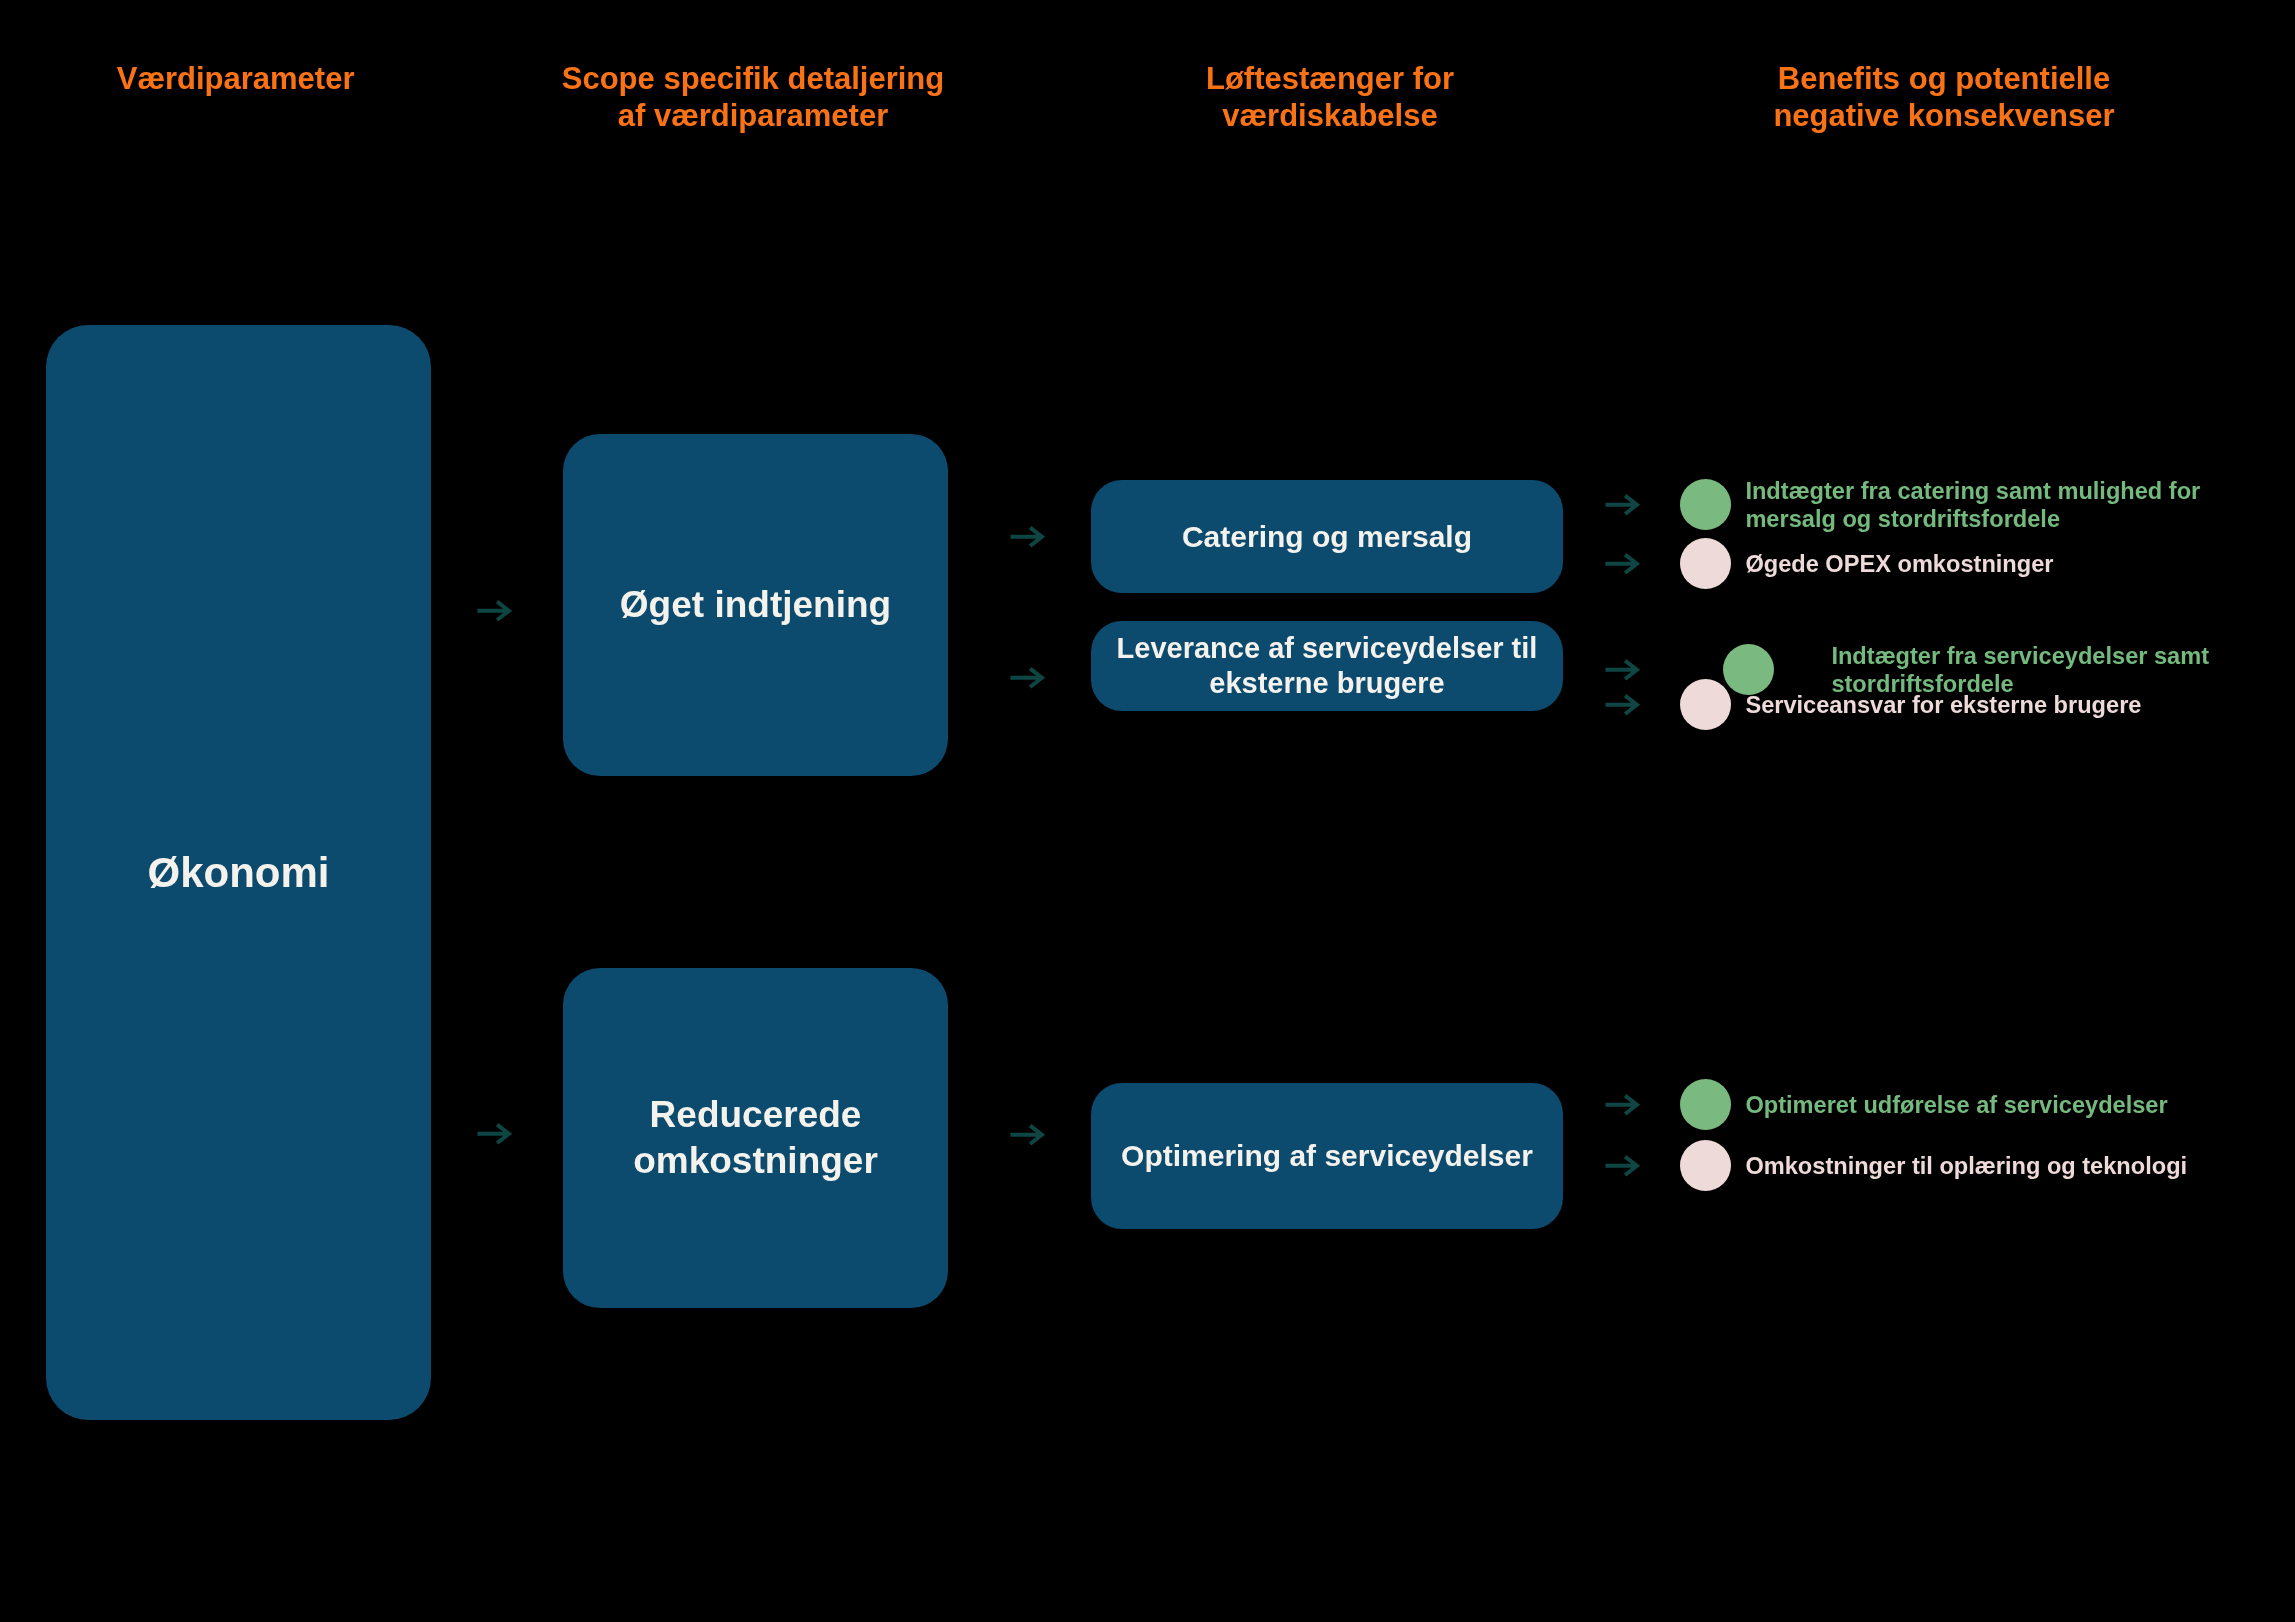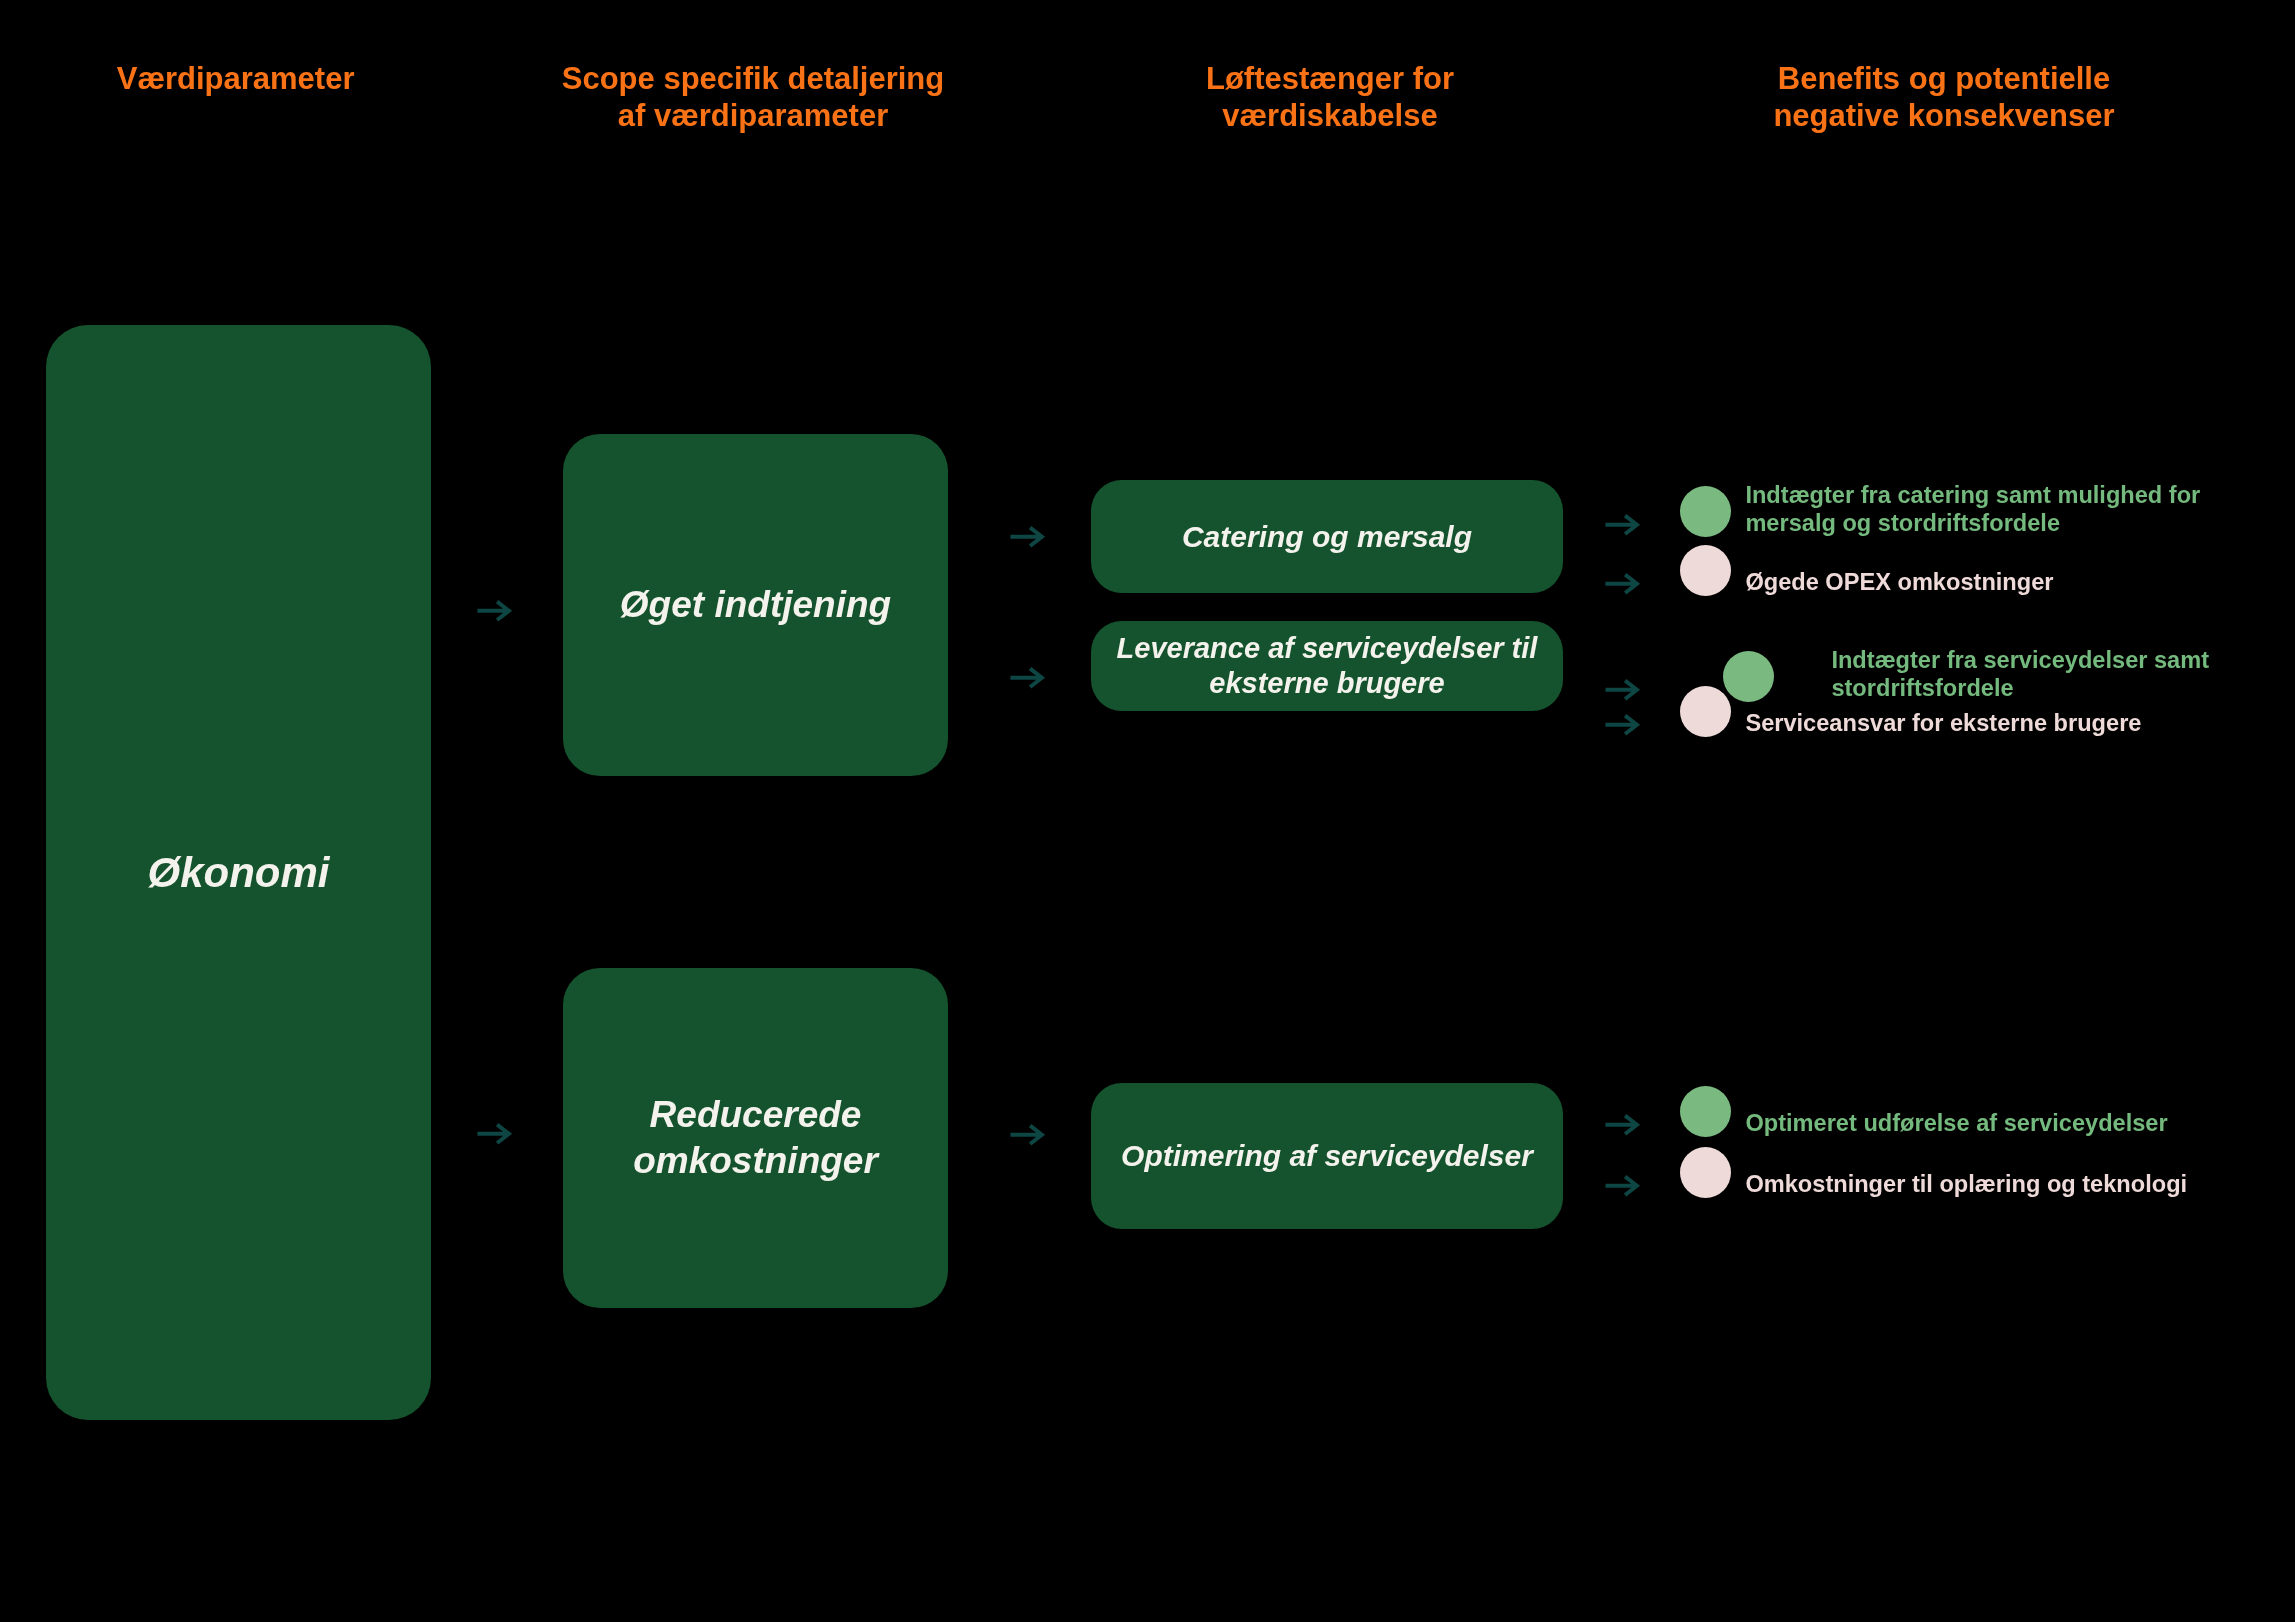--- a/index.html
+++ b/index.html
@@ -20,29 +20,28 @@
     width: 432px;
     text-align: center;
     color: #f97316;
     font-size: 31px;
     font-weight: bold;
     line-height: 37px;
     white-space: pre-line;
   }
   .node {
     position: absolute;
-    background: #14532d;
+    background: #0c4a6e;
     display: flex;
     align-items: center;
     justify-content: center;
     text-align: center;
     color: #f4f2ec;
     font-weight: bold;
     white-space: pre-line;
-    font-style: italic;
   }
   .node-okonomi    { left: 46px;   top: 325px;  width: 385px; height: 1095px; border-radius: 42px; font-size: 42px; }
   .node-oget       { left: 563px;  top: 434px;  width: 385px; height: 342px;  border-radius: 37px; font-size: 37px; }
   .node-reducerede { left: 563px;  top: 968px; width: 385px; height: 340px;  border-radius: 37px; font-size: 37px; line-height: 46px; text-align: center; }
   .node-catering   { left: 1091px; top: 480px;  width: 472px; height: 113px;  border-radius: 31px; font-size: 30px; }
   .node-leverance  { left: 1091px; top: 621px;  width: 472px; height: 90px;  border-radius: 31px; font-size: 29px; line-height: 35px; }
   .node-optimering { left: 1091px; top: 1083px; width: 472px; height: 146px;  border-radius: 31px; font-size: 30px; }
   .arrow {
     width: 37px;
     height: 23.6px;
@@ -54,21 +53,21 @@
     fill: none;
   }
   .flow-arrow {
     position: absolute;
   }
   .benefit-row {
     position: absolute;
     left: 1604px;
     height: 65px;
     display: flex;
-    align-items: flex-end;
+    align-items: center;
   }
   .benefit-dot {
     width: 51px;
     height: 51px;
     border-radius: 50%;
     margin-left: 39px;
     flex: 0 0 auto;
   }
   .benefit-dot.positive { background: #7aba81; }
   .benefit-dot.negative { background: #eedad8; }

